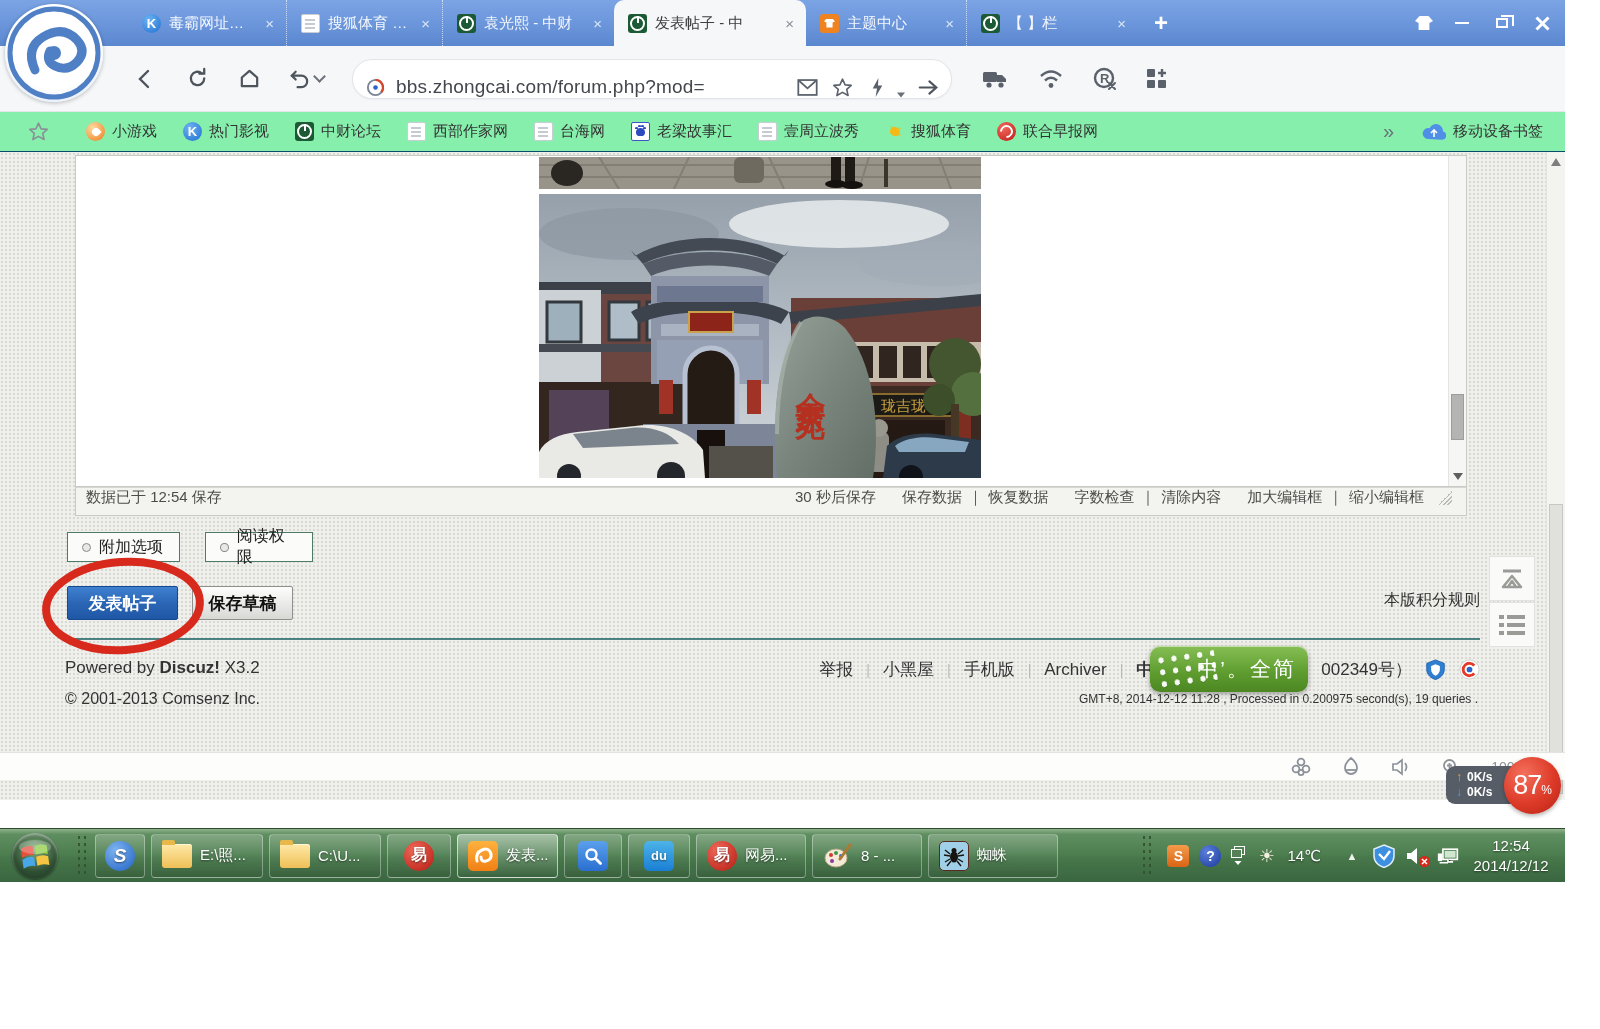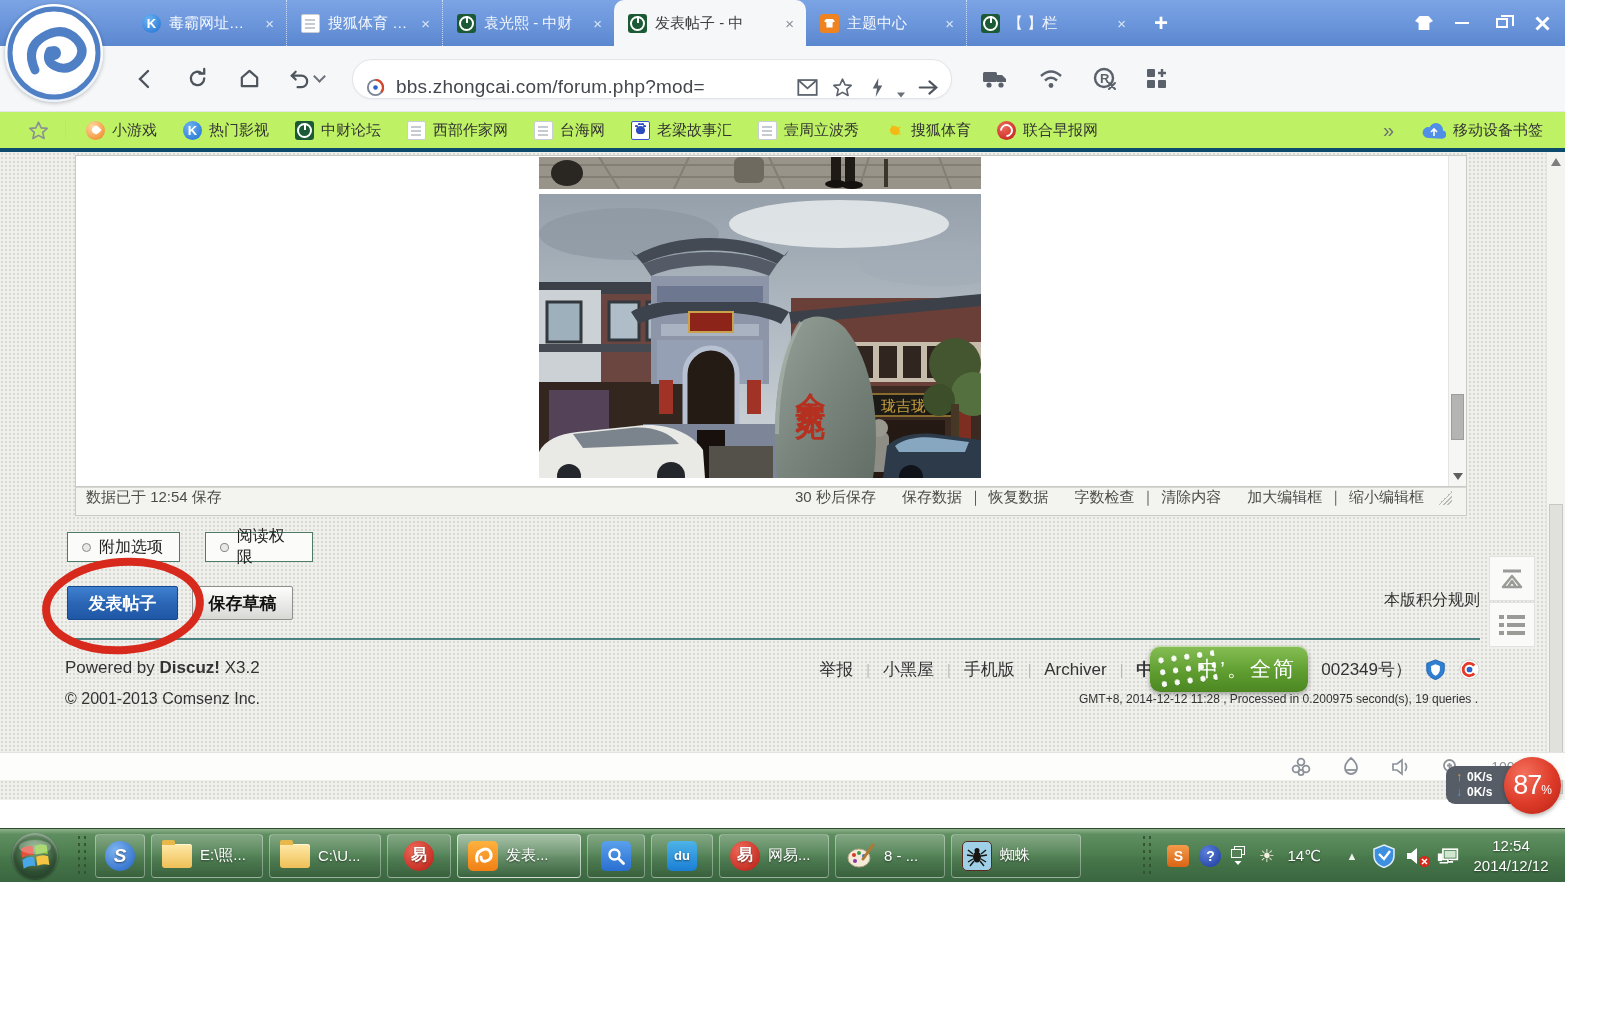--- a/index.html
+++ b/index.html
@@ -59,22 +59,22 @@
   .pill{height:40px;background:#fff;border:1px solid #e1e4e9;border-radius:21px;display:flex;align-items:flex-end;box-shadow:0 1px 2px rgba(60,70,90,.05)}
   .url-text{font-size:19px;color:#43474d;letter-spacing:.2px;white-space:nowrap;overflow:hidden}
   .baidu-ic{width:26px;height:26px;border-radius:50%;background:#2464d8;position:relative}
   .baidu-ic:before{content:"";position:absolute;left:8px;top:10px;width:10px;height:9px;background:#fff;border-radius:50% 50% 45% 45%;box-shadow:-5px -4px 0 -3px #fff,5px -4px 0 -3px #fff,-1px -7px 0 -3px #fff,3px -7px 0 -3px #fff}
   .caret{width:0;height:0;border-left:5px solid transparent;border-right:5px solid transparent;border-top:6px solid #6a7077}
   .chev{width:9px;height:9px;border-right:2px solid #6a7077;border-bottom:2px solid #6a7077;transform:rotate(45deg);margin-top:-4px}
   .search-input{border:none;outline:none;font-size:18px;color:#555;width:130px;background:transparent}
   .search-input::placeholder{color:#555}
 
   
-  .bookbar{position:absolute;left:0;top:112px;width:1565px;height:40px;background:#bef264;
-    display:flex;align-items:center;padding:0 22px 0 28px;gap:10px;border-bottom:4px solid #0c4a6e}
+  .bookbar{position:absolute;left:0;top:112px;width:1565px;height:40px;background:#86efac;
+    display:flex;align-items:center;padding:0 22px 0 28px;gap:10px;border-bottom:1px solid #0c4a6e}
   .bm{display:flex;align-items:center;gap:7px;font-size:15px;color:#333;white-space:nowrap;margin-right:16px}
   .bdiv{width:1px;height:20px;border-left:1px dotted #c5c8cd;margin:0 10px 0 6px}
 
   
   .pagearea{position:absolute;left:0;top:152px;width:1565px;height:648px;
     background-color:#efefec;
     background-image:radial-gradient(#d9d9d4 1px,transparent 1.1px);background-size:4px 4px}
   .editor{position:absolute;left:75px;top:3px;width:1392px;height:332px;background:#fff;border:1px solid #c9c9c6}
   .ed-sb{position:absolute;right:0;top:0;width:18px;height:100%;background:#f6f6f4;border-left:1px solid #e4e4e2}
   .ed-thumb{position:absolute;left:2px;top:238px;width:13px;height:46px;background:#b4b4b2;border:1px solid #9d9d9b}
@@ -622,21 +622,21 @@
       <span class="folder"></span>
       <span>E:\照...</span>
     </div>
     <div class="tbtn" style="width:112px">
       <span class="folder"></span>
       <span>C:\U...</span>
     </div>
     <div class="tbtn" style="width:64px;justify-content:center">
       <span class="ticon" style="border-radius:50%;background:radial-gradient(circle at 35% 30%,#f0695a,#b51a10);color:#fff;font-size:16px">易</span>
     </div>
-    <div class="tbtn active" style="width:124px">
+    <div class="tbtn active" style="width:101px">
       <span class="ticon" style="background:linear-gradient(180deg,#ffb23e,#f07f14)">
         <svg width="22" height="22" viewBox="0 0 22 22">
               <path d="M5 16 Q3 8 10 5 Q17 2 19 9 Q20 15 14 16 Q9 17 9 12" fill="none" stroke="#fff" stroke-width="3" stroke-linecap="round"></path>
             </svg>
       </span>
       <span>发表...</span>
     </div>
     <div class="tbtn" style="width:58px;justify-content:center">
       <span class="ticon" style="background:linear-gradient(180deg,#5aa0ec,#2a6fd0)">
         <svg width="20" height="20" viewBox="0 0 20 20">

